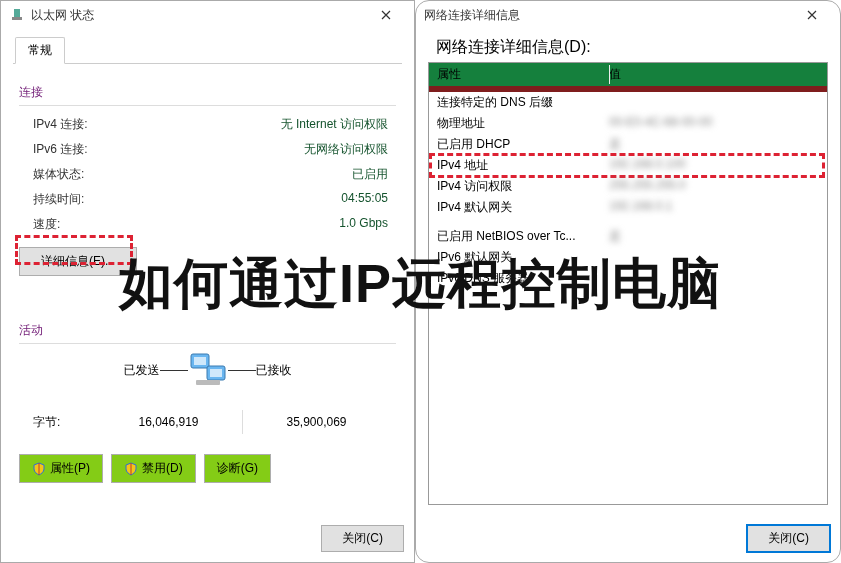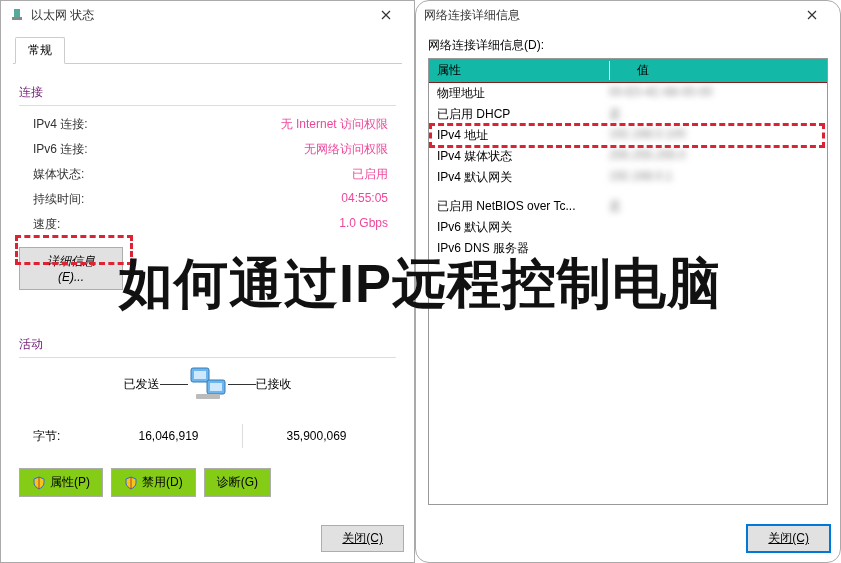--- a/index.html
+++ b/index.html
@@ -83,30 +83,29 @@
       border: none;
       border-top: 1px solid #ddd;
       margin-top: 4px;
     }
     .kv-row {
       display: flex;
       padding: 4px 0 4px 14px;
       font-size: 12px;
     }
     .kv-label { flex: 1; color: #333; }
-    .kv-value { text-align: right; color: #ec4899; padding-right: 8px; }
+    .kv-value { text-align: right; color: #14532d; padding-right: 8px; }
     .details-btn {
       border: 1px solid #adadad;
       background: #e1e1e1;
       padding: 5px 16px;
       font-size: 12px;
       cursor: pointer;
       margin: 10px 0 8px 0;
-      width: 104px;
-      font-style: italic;
+      width: 118px;
     }
     .red-dash-highlight {
       border: 3px dashed #d23;
       position: absolute;
       pointer-events: none;
     }
     .activity-wrap {
       display: flex;
       align-items: center;
       justify-content: center;
@@ -138,51 +137,50 @@
       font-size: 12px;
       cursor: pointer;
       display: inline-flex;
       align-items: center;
       gap: 4px;
     }
     .footer-row {
       display: flex;
       justify-content: flex-end;
       padding: 12px 10px 10px 0;
-      text-decoration: underline;
     }
     .btn2 {
       border: 1px solid #adadad;
       background: #e1e1e1;
       padding: 4px 20px;
       font-size: 12px;
       cursor: pointer;
     }
     .btn-focus {
       border: 1px solid #0078d7;
       outline: 1px solid #0078d7;
     }
     
     .detail-label {
-      font-size: 12px;
+      font-size: 16px;
       margin-bottom: 4px;
+      margin-left: 8px;
     }
     .detail-box {
       border: 1px solid #999;
       flex: 1;
       background: #fff;
       overflow: hidden;
     }
     .detail-header {
       display: flex;
-      border-bottom: 1px solid #7f1d1d;
+      border-bottom: 6px solid #7f1d1d;
       padding: 3px 0;
-      background: #14b8a6;
+      background: #15803d;
       position: relative;
-      gap: 28px;
     }
     .detail-col1 { width: 180px; padding-left: 8px; font-size: 12px; }
     .detail-col2 { flex: 1; font-size: 12px; }
     .detail-row {
       display: flex;
       padding: 2px 0;
       font-size: 12px;
       position: relative;
     }
     .detail-prop { width: 180px; padding-left: 8px; }
@@ -348,34 +346,38 @@
   <div class="body-area">
     <div class="detail-label">网络连接详细信息(D):</div>
     <div class="detail-box">
       <div class="detail-header">
         <span class="detail-col1">属性</span>
         <span class="detail-col2">值</span>
         <span class="col-sep"></span>
       </div>
       <div id="detail-rows">
           <div class="detail-row">
+            <span class="detail-prop">连接特定的 DNS 后缀</span>
+            <span class="detail-val"></span>
+          </div>
+          <div class="detail-row">
             <span class="detail-prop">物理地址</span>
             <span class="detail-val blur-val">00-E0-4C-68-00-00</span>
           </div>
           <div class="detail-row">
             <span class="detail-prop">已启用 DHCP</span>
             <span class="detail-val blur-val">是</span>
           </div>
           <div class="detail-row">
             <span class="detail-prop">IPv4 地址</span>
             <span class="detail-val blur-val">192.168.0.100</span>
             <div class="row-highlight"></div>
           </div>
           <div class="detail-row">
-            <span class="detail-prop">IPv4 媒体状态</span>
+            <span class="detail-prop">IPv4 访问权限</span>
             <span class="detail-val blur-val">255.255.255.0</span>
           </div>
           <div class="detail-row">
             <span class="detail-prop">IPv4 默认网关</span>
             <span class="detail-val blur-val">192.168.0.1</span>
           </div>
           <div class="detail-row">
             <span class="detail-prop"></span>
             <span class="detail-val"></span>
           </div>

